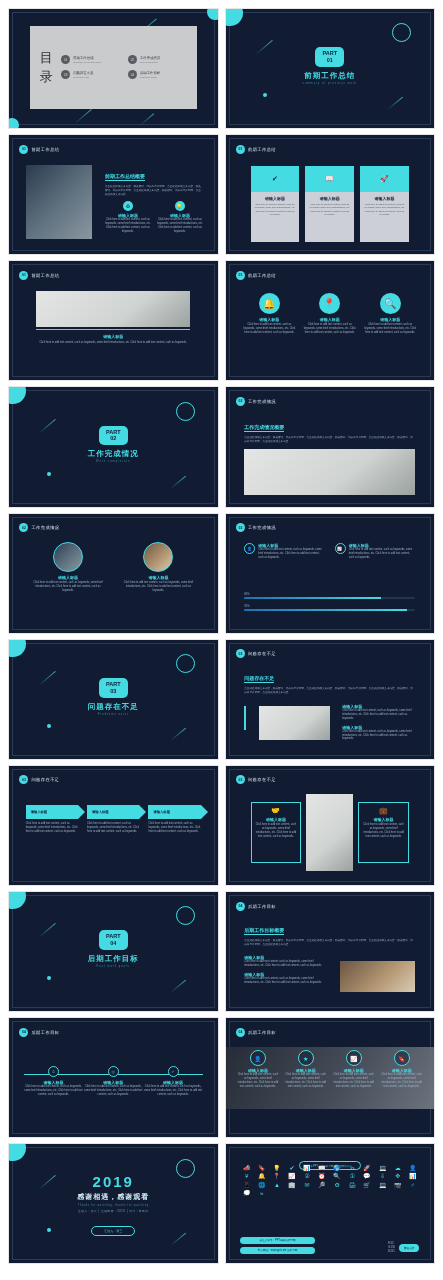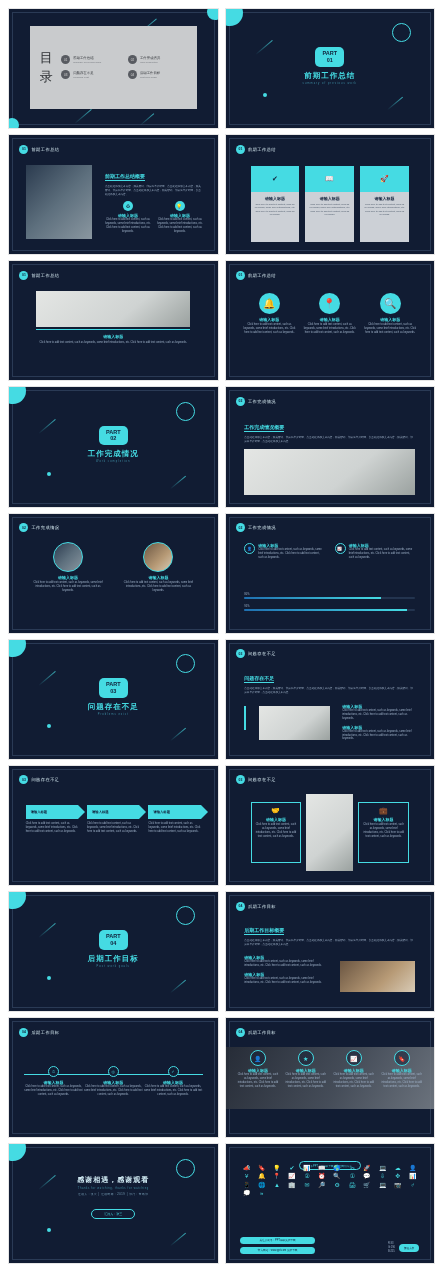--- a/index.html
+++ b/index.html
@@ -506,20 +506,21 @@
   </div>
 
   <div class="slide">
     <div class="inner-border"></div>
     <div class="blob" style="width:26px;height:26px;left:-9px;top:-9px;"></div>
     <div class="blob" style="width:4px;height:4px;left:18%;bottom:26%;"></div>
     <div class="ring" style="width:17px;height:17px;right:11%;top:12%;"></div>
     <div class="diag" style="width:22px;left:13%;top:32%;"></div>
     <div class="diag" style="width:20px;right:14%;bottom:20%;"></div>
     <div style="position:absolute;left:0;right:0;top:24%;text-align:center;">
+      <div class="end-year">2019</div>
       <div class="end-t" style="margin-top:2px;">感谢相遇，感谢观看</div>
       <div class="end-s" style="margin-top:2px;">Thanks for watching, thanks for watching</div>
       <div class="end-m" style="margin-top:2px;">汇报人：张三 | 汇报时间：2019 | 部门：市场部</div>
       <div style="margin-top:5px;">
         <span class="end-btn">汇报人：张三</span>
       </div>
     </div>
   </div>
 
   <div class="slide">

